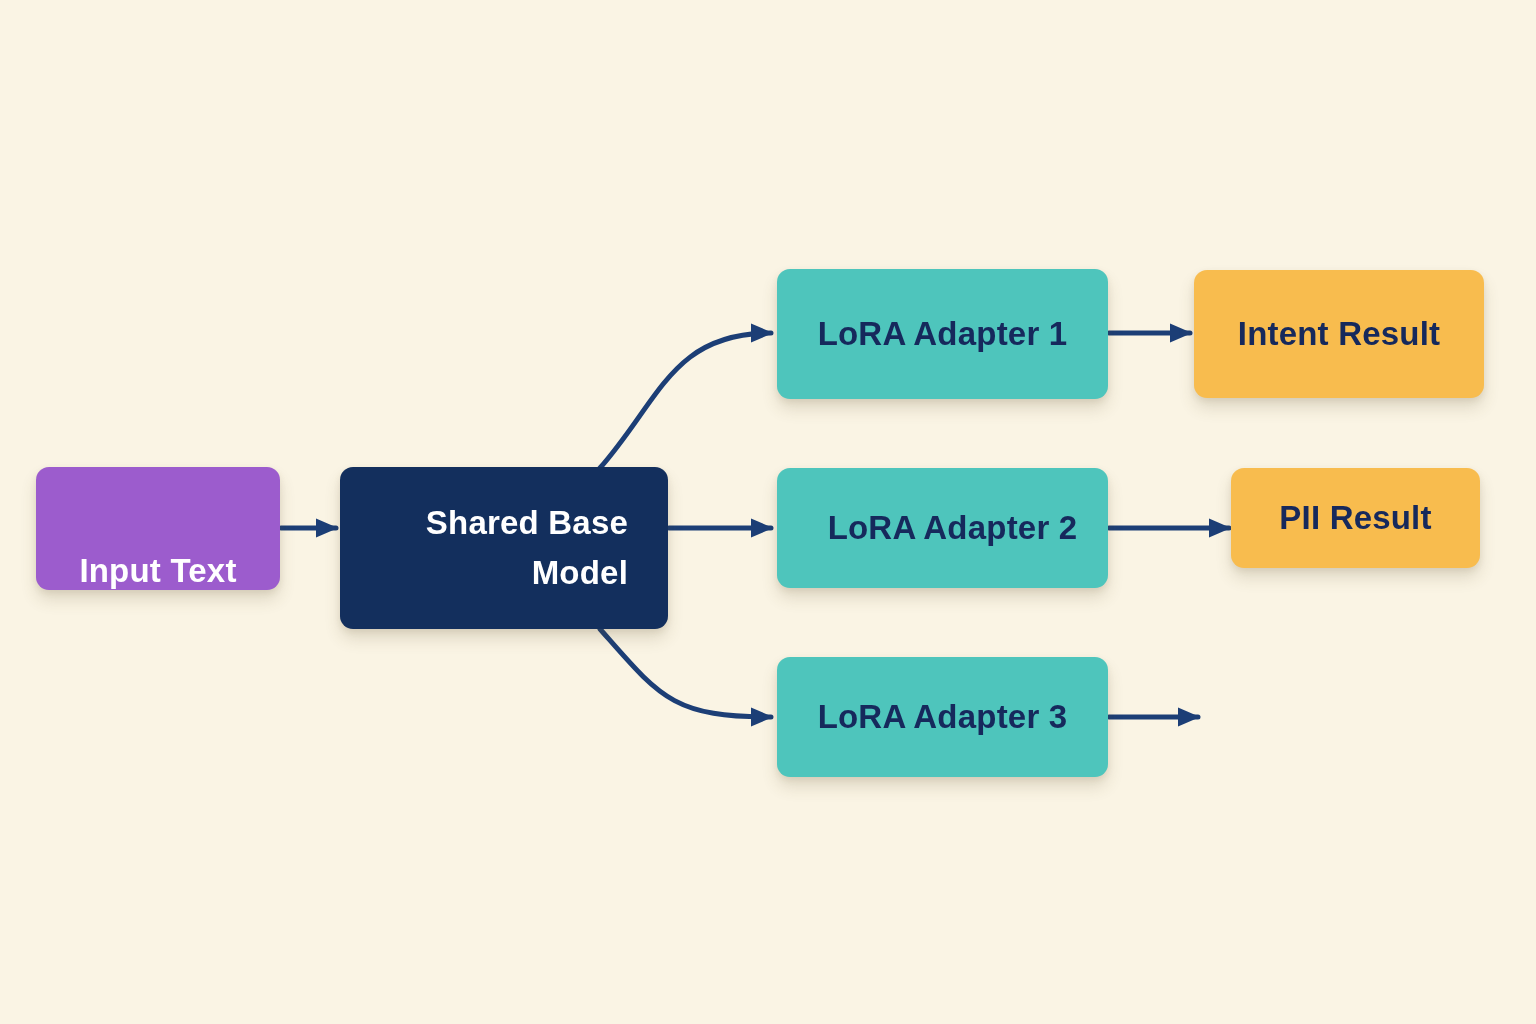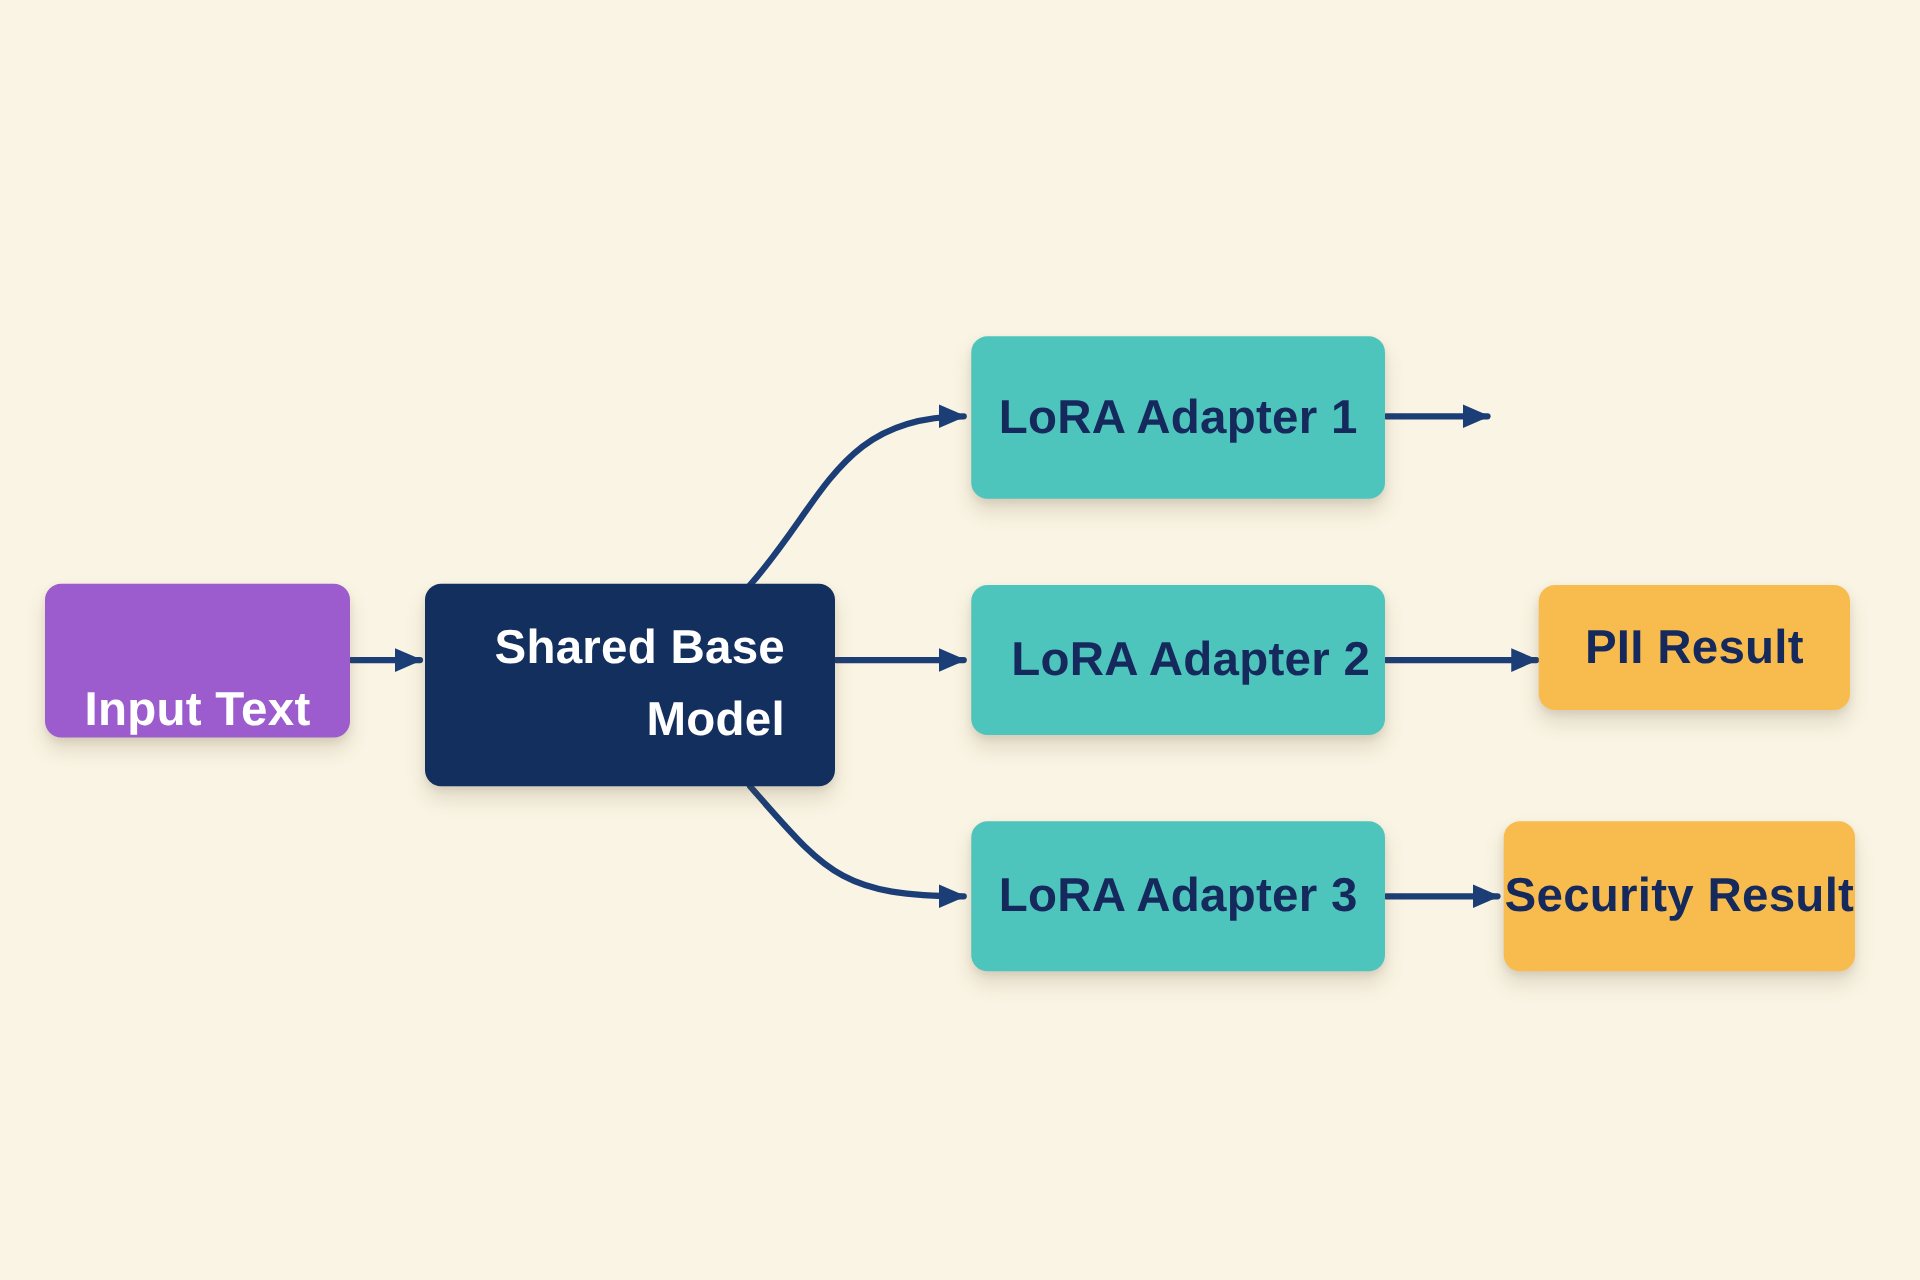--- a/index.html
+++ b/index.html
@@ -21,21 +21,21 @@
     width: 1536px;
     height: 1024px;
   }
   .node {
     position: absolute;
     display: flex;
     align-items: center;
     justify-content: center;
     border-radius: 13px;
     font-weight: 700;
-    font-size: 38px;
+    font-size: 33px;
     letter-spacing: 0.2px;
     box-shadow: 0 10px 16px rgba(95, 80, 45, 0.16), 0 3px 6px rgba(95, 80, 45, 0.10);
     box-sizing: border-box;
     text-align: center;
   }
   .node-purple { background: #9C5CCD; color: #FFFFFF; }
   .node-navy   { background: #132F5D; color: #FFFFFF; }
   .node-teal   { background: #4EC5BC; color: #16295C; }
   .node-yellow { background: #F8BC4E; color: #16295C; }
 
@@ -90,22 +90,22 @@
   </div>
 
   <div class="node node-teal n-lora2">
     <span>LoRA Adapter 2</span>
   </div>
 
   <div class="node node-teal n-lora3">
     <span>LoRA Adapter 3</span>
   </div>
 
+  <div class="node node-yellow n-intent">
+    <span>Intent Result</span>
+  </div>
 
   <div class="node node-yellow n-pii">
     <span>PII Result</span>
   </div>
 
-  <div class="node node-yellow n-sec">
-    <span>Security Result</span>
-  </div>
 
 </div>
 
 </body></html>

